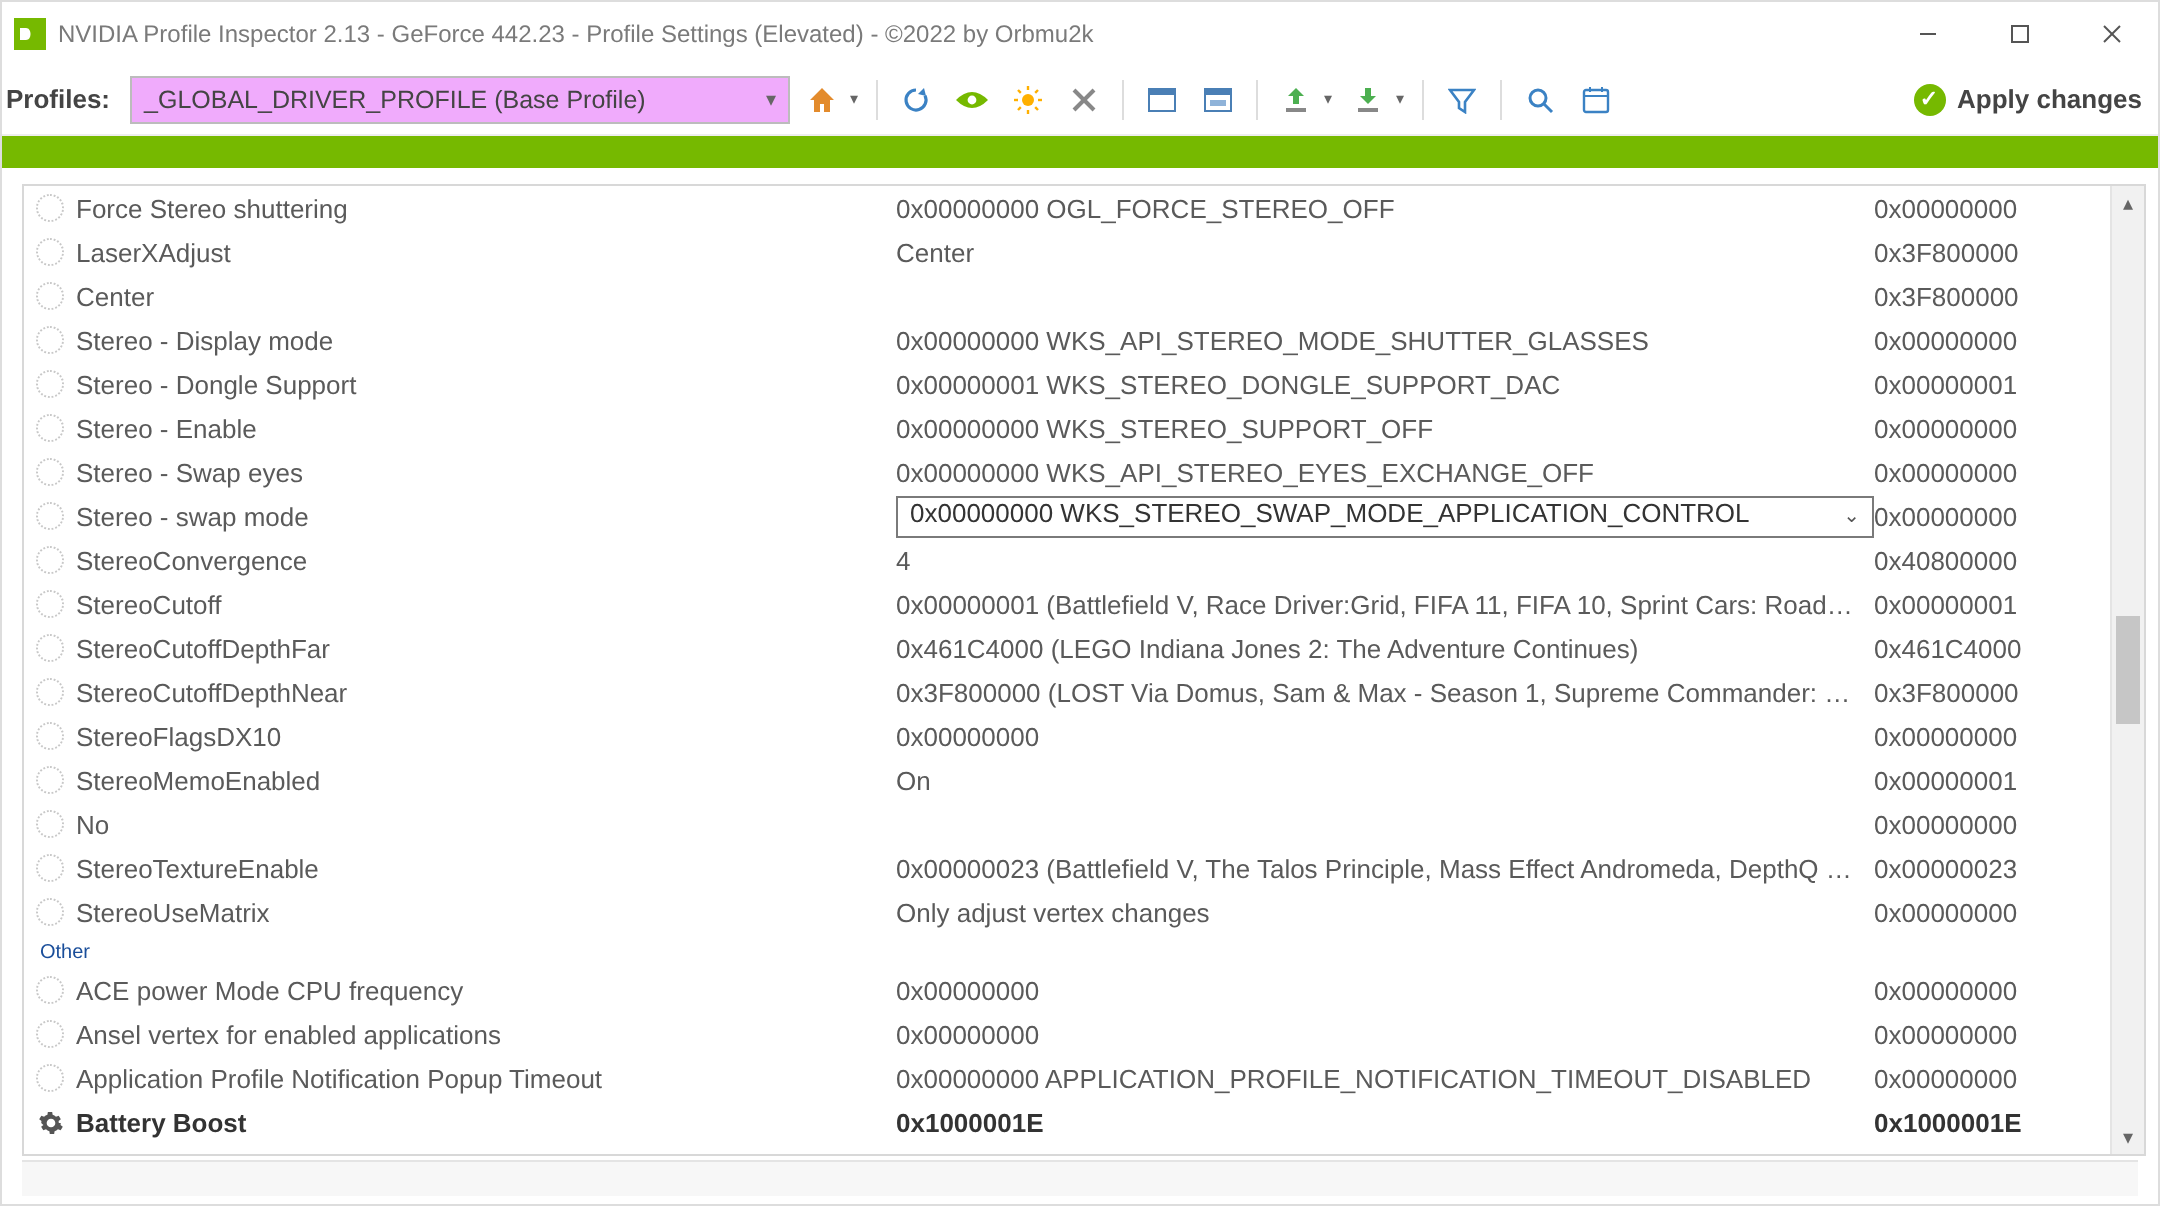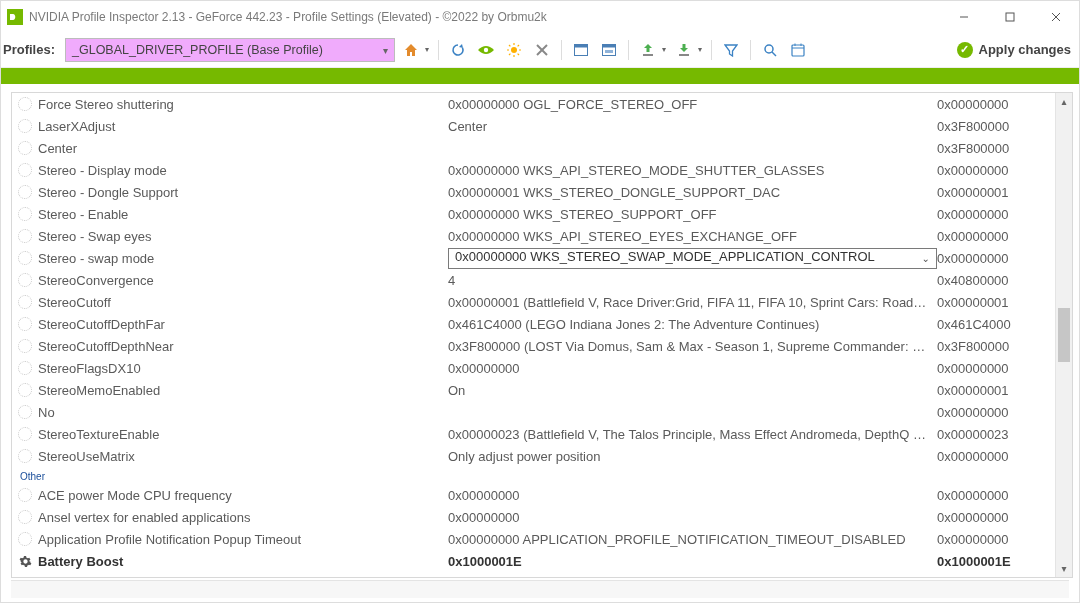--- a/index.html
+++ b/index.html
@@ -283,21 +283,21 @@
           </div>
           <div class="row">
             <span class="bullet dots"></span>
             <span class="col-name">StereoTextureEnable</span>
             <span class="col-value">0x00000023 (Battlefield V, The Talos Principle, Mass Effect Andromeda, DepthQ Play...</span>
             <span class="col-hex">0x00000023</span>
           </div>
           <div class="row">
             <span class="bullet dots"></span>
             <span class="col-name">StereoUseMatrix</span>
-            <span class="col-value">Only adjust power position</span>
+            <span class="col-value">Only adjust vertex changes</span>
             <span class="col-hex">0x00000000</span>
           </div>
           <div class="section-head">Other</div>
           <div class="row">
             <span class="bullet dots"></span>
             <span class="col-name">ACE power Mode CPU frequency</span>
             <span class="col-value">0x00000000</span>
             <span class="col-hex">0x00000000</span>
           </div>
           <div class="row">

